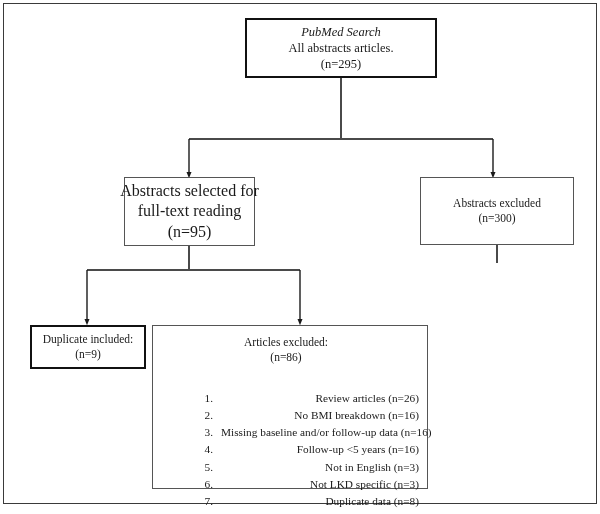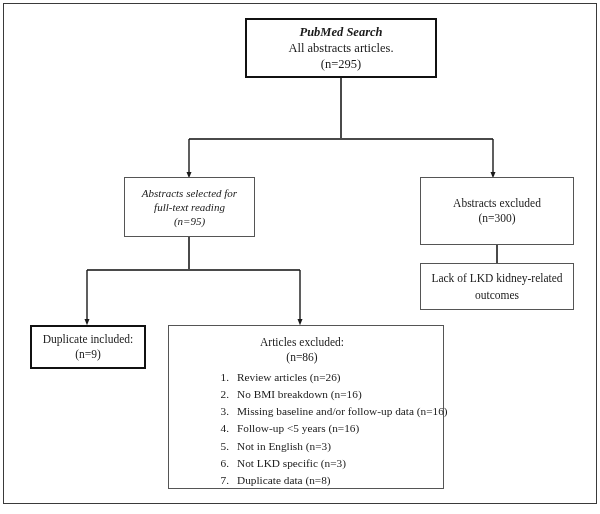--- a/index.html
+++ b/index.html
@@ -58,65 +58,64 @@
   }
   .node.thick {
     border: 2.2px solid #111111;
   }
   .node .line {
     display: block;
     white-space: nowrap;
   }
   .node .line.italic {
     font-style: italic;
-    font-weight: 700;
+    font-weight: 400;
   }
 
   
   #node-pubmed-search {
     left: 245px;  top: 18px;  width: 192px; height: 60px;
     font-size: 12.5px;
   }
   #node-abstracts-selected {
-    left: 124px;  top: 177px; width: 131px; height: 60px;
-    font-size: 11px;
-    font-style: italic;
+    left: 124px;  top: 177px; width: 131px; height: 69px;
+    font-size: 16px;
   }
   #node-abstracts-excluded {
     left: 420px;  top: 177px; width: 154px; height: 68px;
     font-size: 11.5px;
   }
   #node-lack-lkd {
     left: 420px;  top: 263px; width: 154px; height: 47px;
     font-size: 11.5px;
     line-height: 1.45;
   }
   #node-articles-included {
     left: 30px;   top: 325px; width: 116px; height: 44px;
     font-size: 11.5px;
   }
   #node-articles-excluded {
-    left: 168px;  top: 325px; width: 276px; height: 164px;
+    left: 152px;  top: 325px; width: 276px; height: 164px;
     font-size: 11.5px;
     display: block;
     padding: 9px 8px 0 0;
   }
 
   #node-articles-excluded .excluded-heading {
     text-align: center;
     line-height: 1.3;
   }
   #node-articles-excluded .excluded-heading .line {
     display: block;
   }
 
   ol.reason-list {
-    margin: 4px 0 0 0;
+    margin: 25px 0 0 0;
     padding: 0 0 0 46px;
-    text-align: left;
+    text-align: right;
     list-style-position: outside;
     list-style-type: none;
     counter-reset: reason;
   }
   ol.reason-list li {
     counter-increment: reason;
     position: relative;
     font-size: 11.3px;
     line-height: 1.52;
     white-space: nowrap;
@@ -184,24 +183,20 @@
     <span class="line">Abstracts selected for</span>
     <span class="line">full-text reading</span>
     <span class="line">(n=95)</span>
   </div>
 
   <div class="node" id="node-abstracts-excluded">
     <span class="line">Abstracts excluded</span>
     <span class="line">(n=300)</span>
   </div>
 
-  <div class="node" id="node-lack-lkd">
-    <span class="line">Lack of LKD kidney-related</span>
-    <span class="line">outcomes</span>
-  </div>
 
   <div class="node thick" id="node-articles-included">
     <span class="line">Duplicate included:</span>
     <span class="line">(n=9)</span>
   </div>
 
   <div class="node" id="node-articles-excluded">
     <div class="excluded-heading">
       <span class="line">Articles excluded:</span>
       <span class="line">(n=86)</span>

